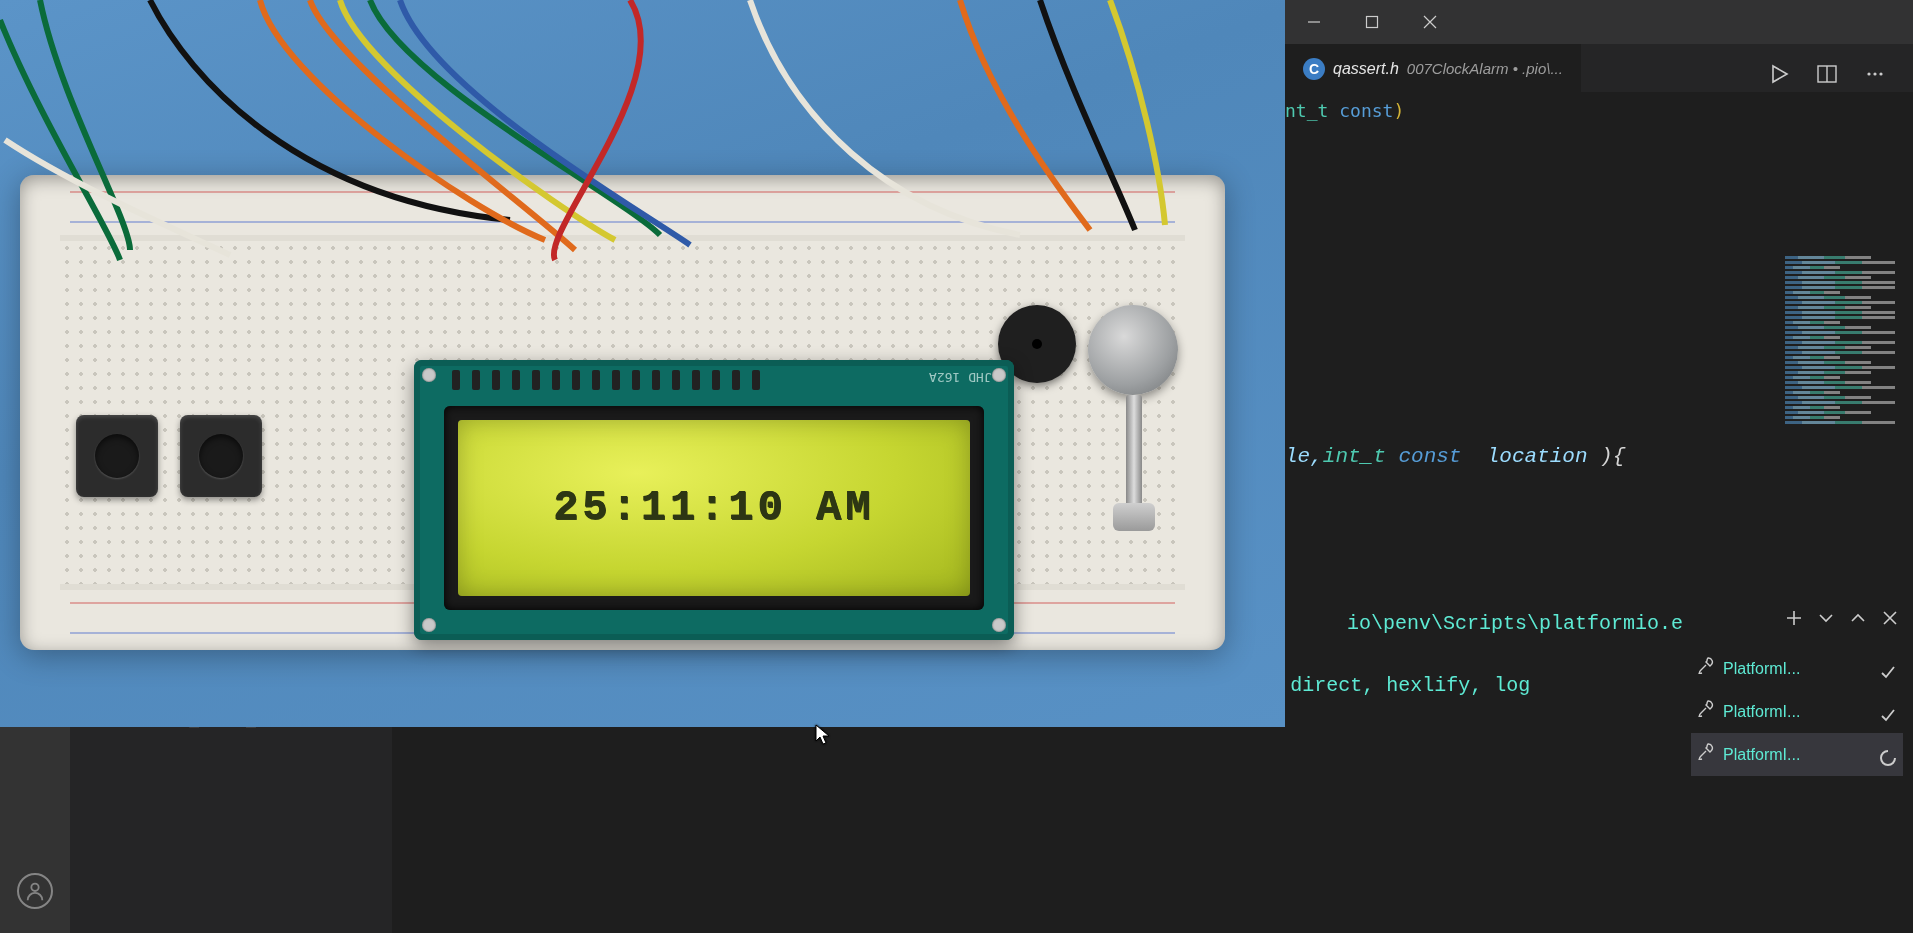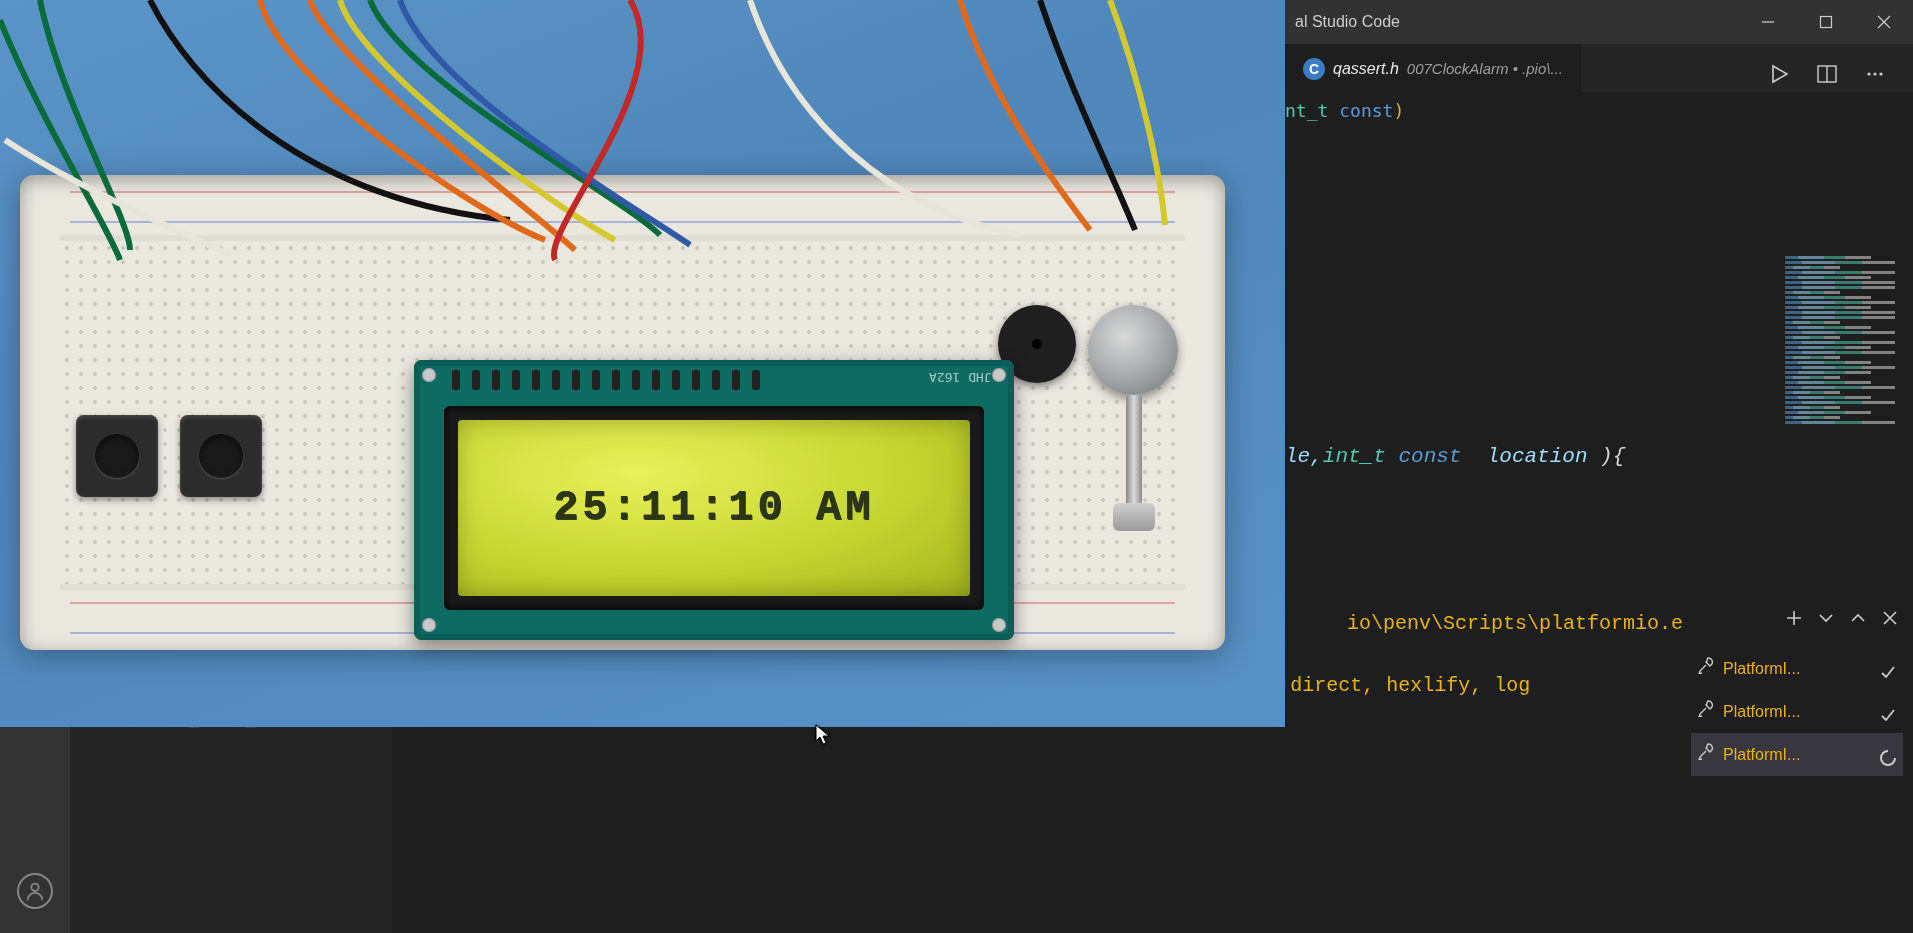--- a/index.html
+++ b/index.html
@@ -99,41 +99,40 @@
   .sb-avatar svg { width:22px; height:22px; color:#858585;}
   
   .outline-pane { width:322px; background:#252526; color:#ccc; display:flex; flex-direction:column; font-size:17px;}
   .outline-hdr { display:flex; align-items:center; gap:8px; padding:10px 14px; font-weight:600; font-size:14px; letter-spacing:.3px;}
   .outline-hdr svg { width:14px; height:14px;}
   .outline-item { display:flex; align-items:center; gap:10px; padding:5px 14px 5px 32px; white-space:nowrap; overflow:hidden; text-overflow:ellipsis;}
   .outline-item .cube { color:#b180d7;}
   .outline-item .cube svg { width:18px; height:18px;}
   .ol-suffix { color:#8a8a8a;}
   
-  .terminal-pane { flex:1; background:#1e1e1e; font-family:Consolas,'Courier New',monospace; font-size:20px; line-height:31px; color:#eab308; padding:8px 0 0 10px; position:relative; overflow:hidden;}
+  .terminal-pane { flex:1; background:#1e1e1e; font-family:Consolas,'Courier New',monospace; font-size:20px; line-height:31px; color:#5eead4; padding:8px 0 0 10px; position:relative; overflow:hidden;}
   .terminal-pane .tline { white-space:pre-wrap;}
   
   .term-tabs { position:absolute; right:10px; top:0; width:212px; display:flex; flex-direction:column;}
   .term-topbar { display:flex; gap:14px; justify-content:flex-end; padding:6px 4px 10px; color:#ccc;}
   .term-topbar svg { width:18px; height:18px;}
   .term-entry { display:flex; align-items:center; gap:8px; padding:6px 6px; font-size:16px; font-family:'Segoe UI',sans-serif;}
   .term-entry.active { background:#37373d;}
   .term-entry .tools-icon svg { width:18px; height:18px; color:#ccc;}
   .term-entry .lbl { flex:1; overflow:hidden; text-overflow:ellipsis; white-space:nowrap;}
   .term-entry .stat { width:18px; height:18px;}
   .term-entry .stat svg { width:100%; height:100%;}
 </style>
 </head>
 <body>
 
 <div class="root">
 
   <div class="vscode">
     <div class="titlebar">
-      <div class="title-text">al Studio Code</div>
       <div class="win-controls">
         <div class="win-btn">
             <svg viewBox="0 0 14 14">
               <path d="M1 7h12" stroke="currentColor" stroke-width="1.2"></path>
             </svg>
           </div>
         <div class="win-btn">
             <svg viewBox="0 0 14 14">
               <rect x="1.5" y="1.5" width="11" height="11" fill="none" stroke="currentColor" stroke-width="1.2"></rect>
             </svg>

